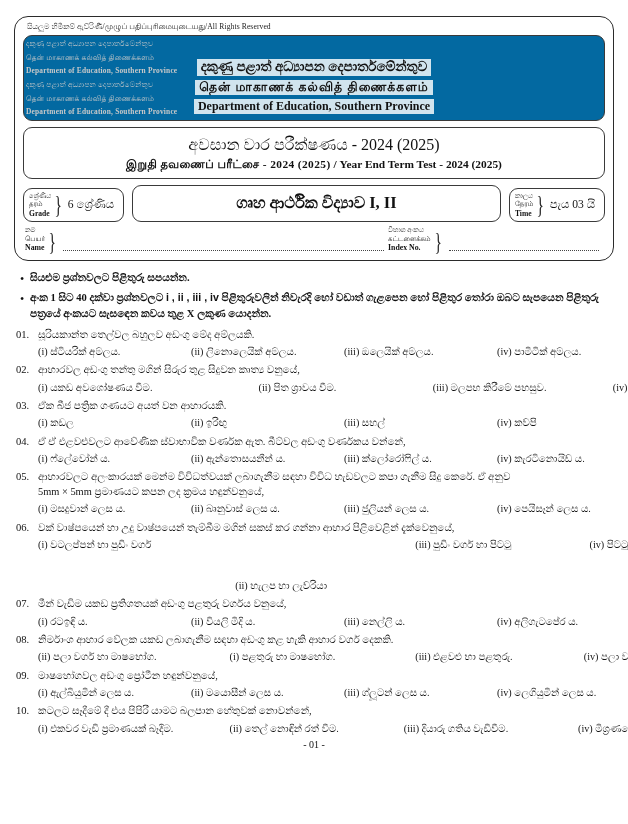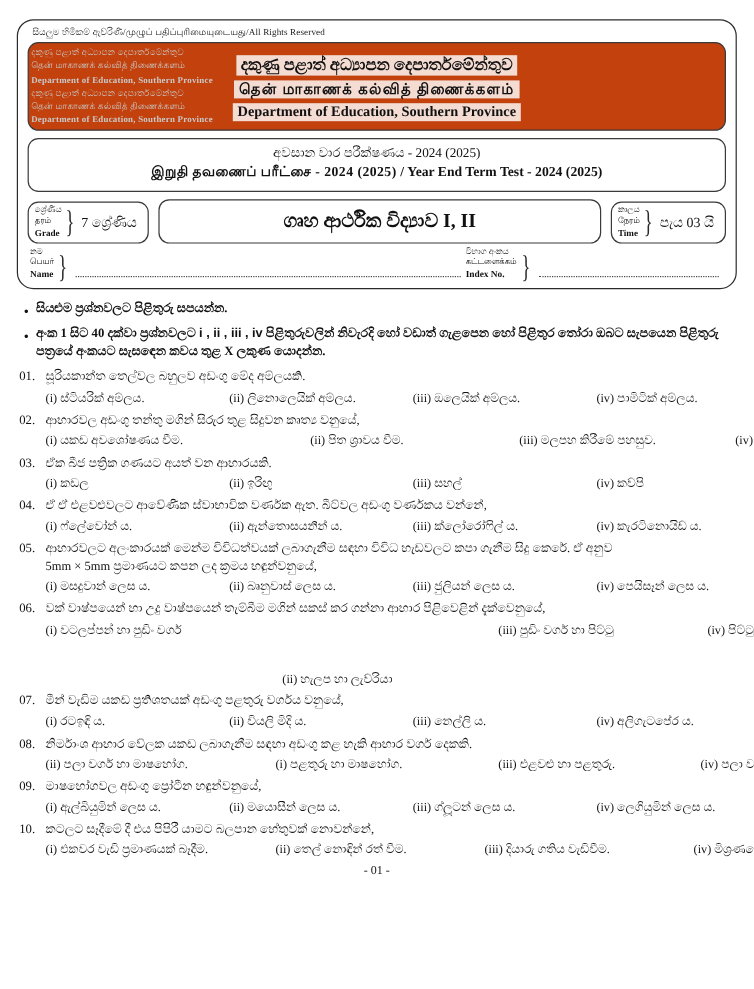--- a/index.html
+++ b/index.html
@@ -40,22 +40,22 @@
     color: #1a1a1a;
     font-family: "Liberation Serif", "DejaVu Serif", serif;
   }
 
   
   .dept-box {
     border: 1.2px solid #3a3a3a;
     border-radius: 9px;
     position: relative;
     overflow: hidden;
-    padding: 8px 0 5px 0;
-    background: #c2410c;
+    padding: 20px 0 5px 0;
+    background: #0369a1;
   }
   .watermark {
     position: absolute;
     inset: 0;
     pointer-events: none;
     padding: 3px 2px;
     box-sizing: border-box;
     display: flex;
     flex-direction: column;
     justify-content: space-between;
@@ -105,21 +105,21 @@
 
   
   .exam-box {
     border: 1.2px solid #3a3a3a;
     border-radius: 9px;
     margin-top: 6px;
     padding: 5px 0 6px 0;
     text-align: center;
     line-height: 1.45;
   }
-  .exam-si { font-size: 11px; color: #111; }
+  .exam-si { font-size: 16px; color: #111; }
   .exam-ta-en { font-size: 11.4px; color: #111; font-weight: bold; }
   .exam-ta { letter-spacing: 0.4px; }
 
   
   .gst-row {
     display: flex;
     align-items: flex-end;
     margin-top: 6px;
     gap: 7px;
   }
@@ -315,21 +315,21 @@
 
     <div class="gst-row">
 
       <div class="mini-box">
         <div class="mini-labels">
           <div>ශ්‍රේණිය</div>
           <div>தரம்</div>
           <div class="en">Grade</div>
         </div>
         <div class="brace">}</div>
-        <div class="mini-value">7 ශ්‍රේණිය</div>
+        <div class="mini-value">6 ශ්‍රේණිය</div>
       </div>
 
       <div class="subject-box">
         <div class="subject-text">
           <span>ගෘහ ආර්ථික විද්‍යාව</span>
           <span class="roman">I, II</span>
         </div>
       </div>
 
       <div class="mini-box">

